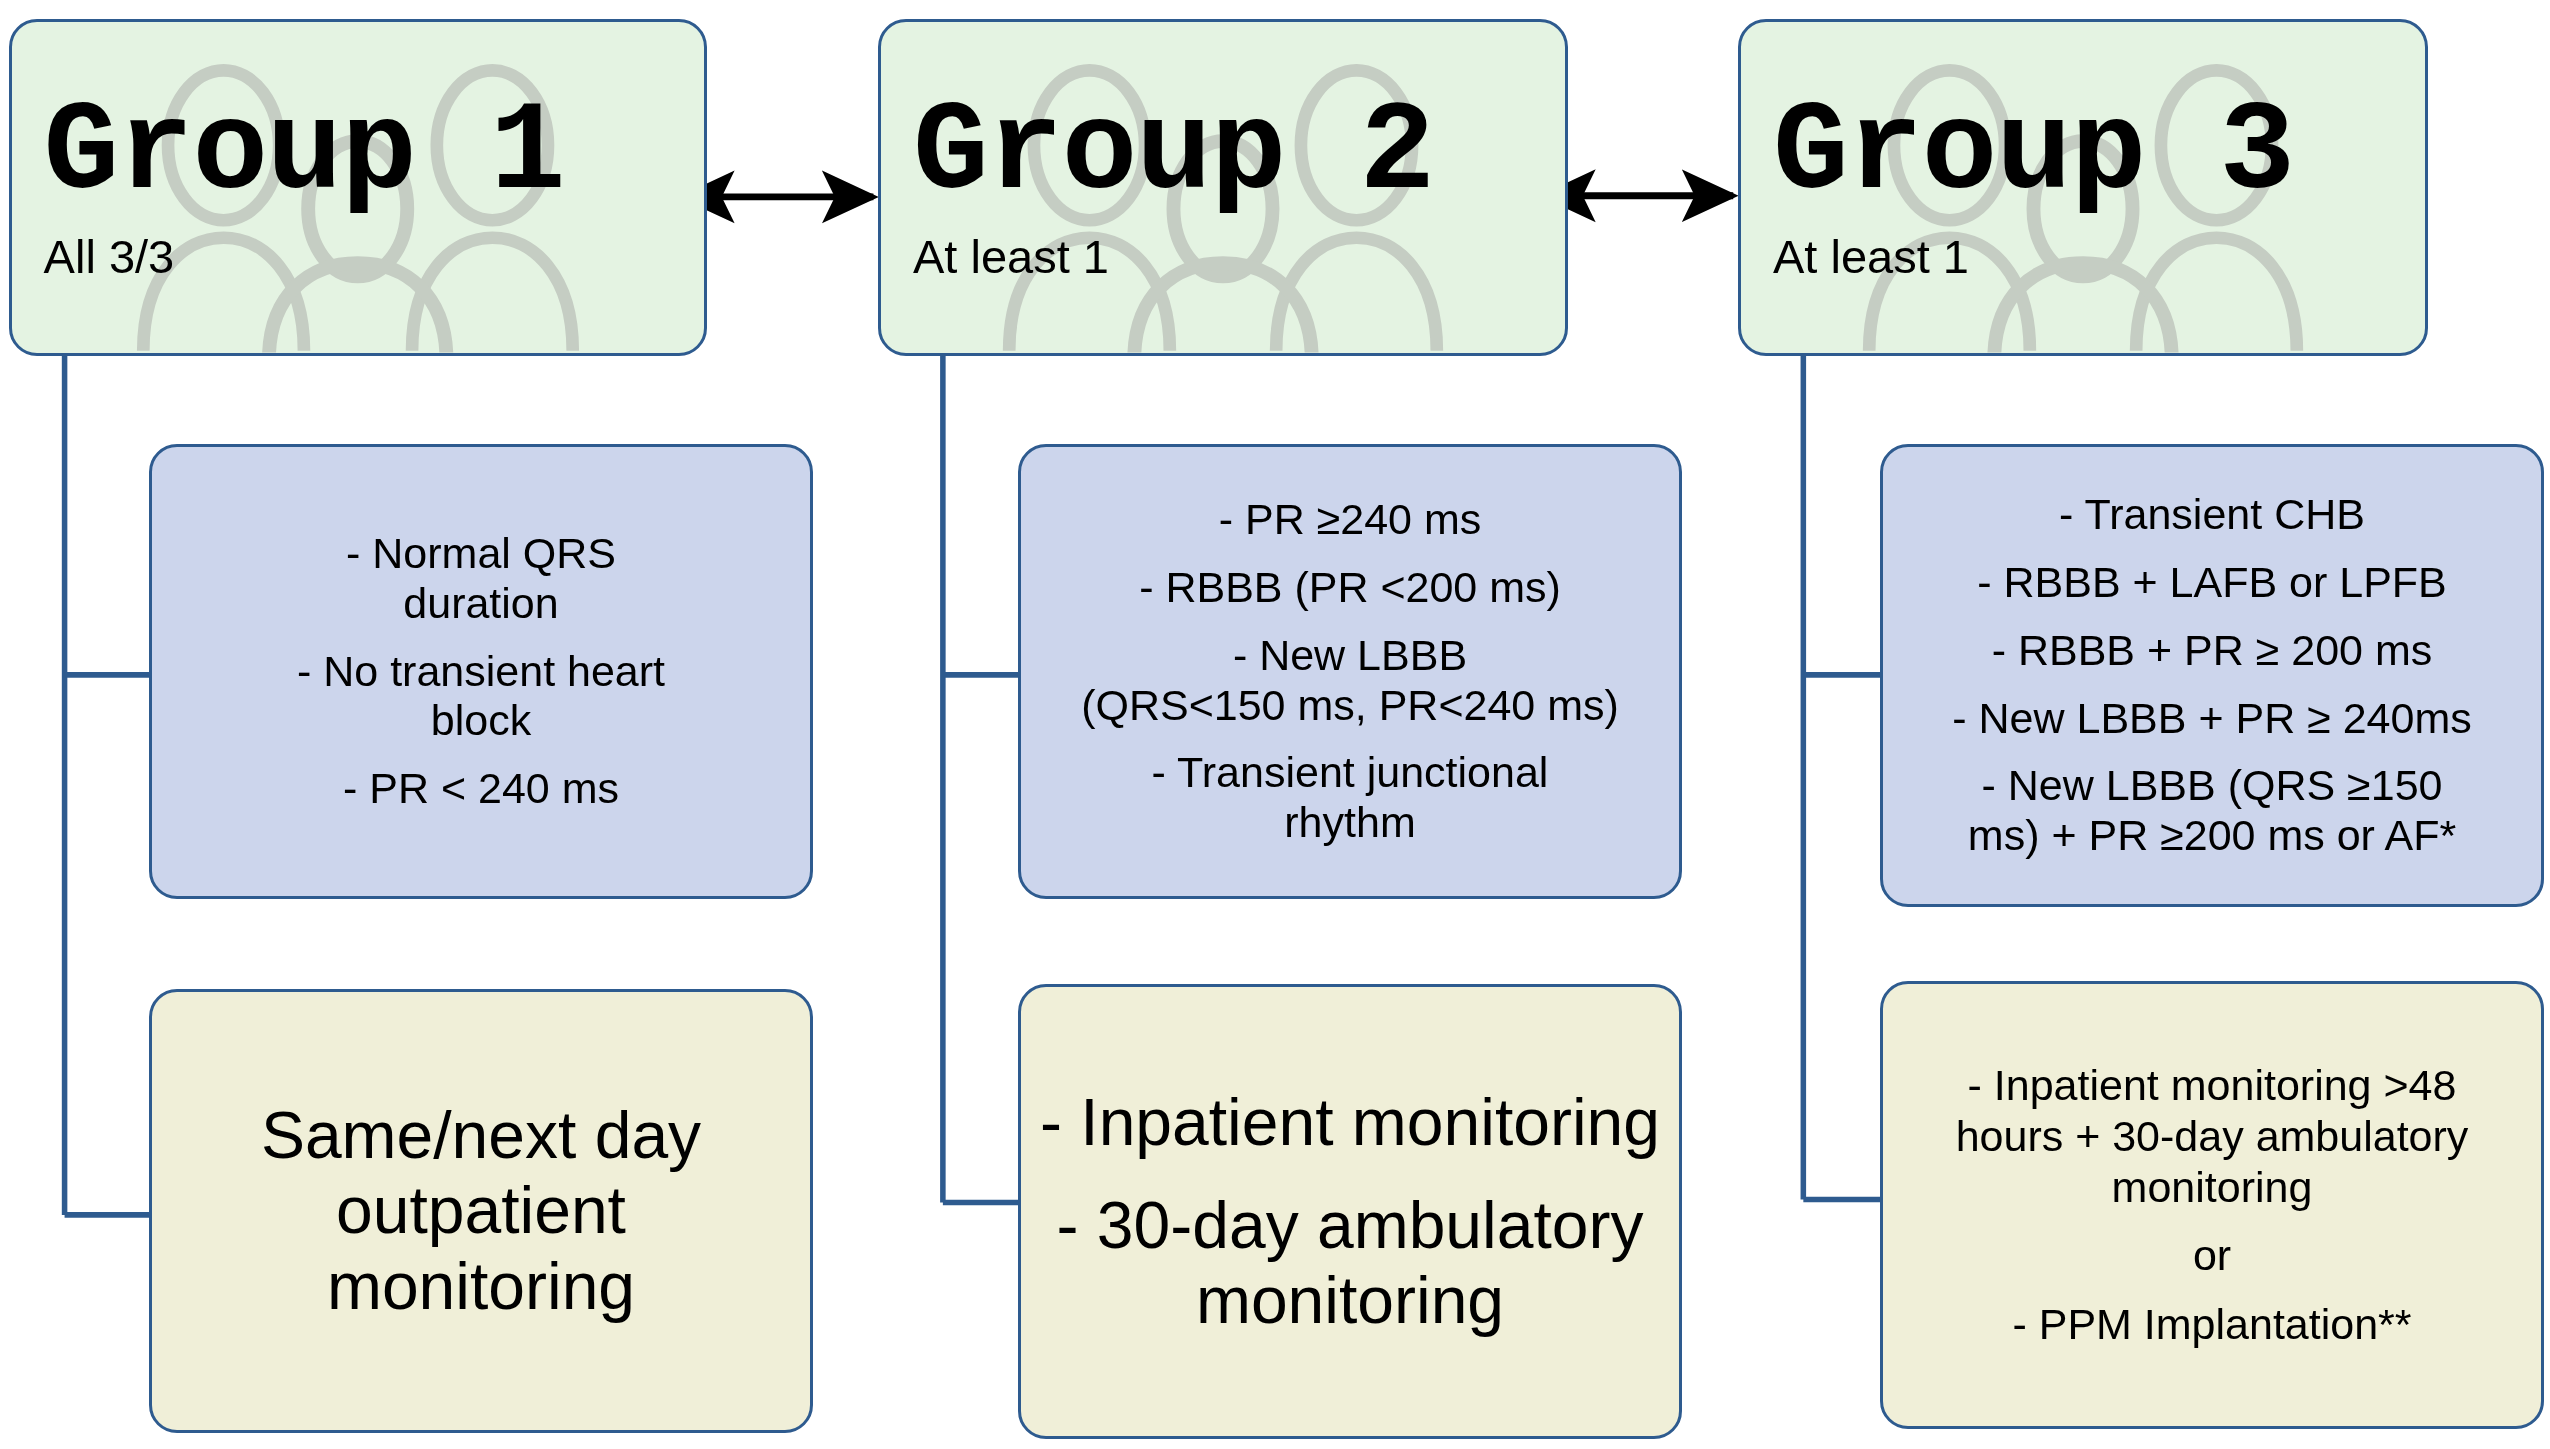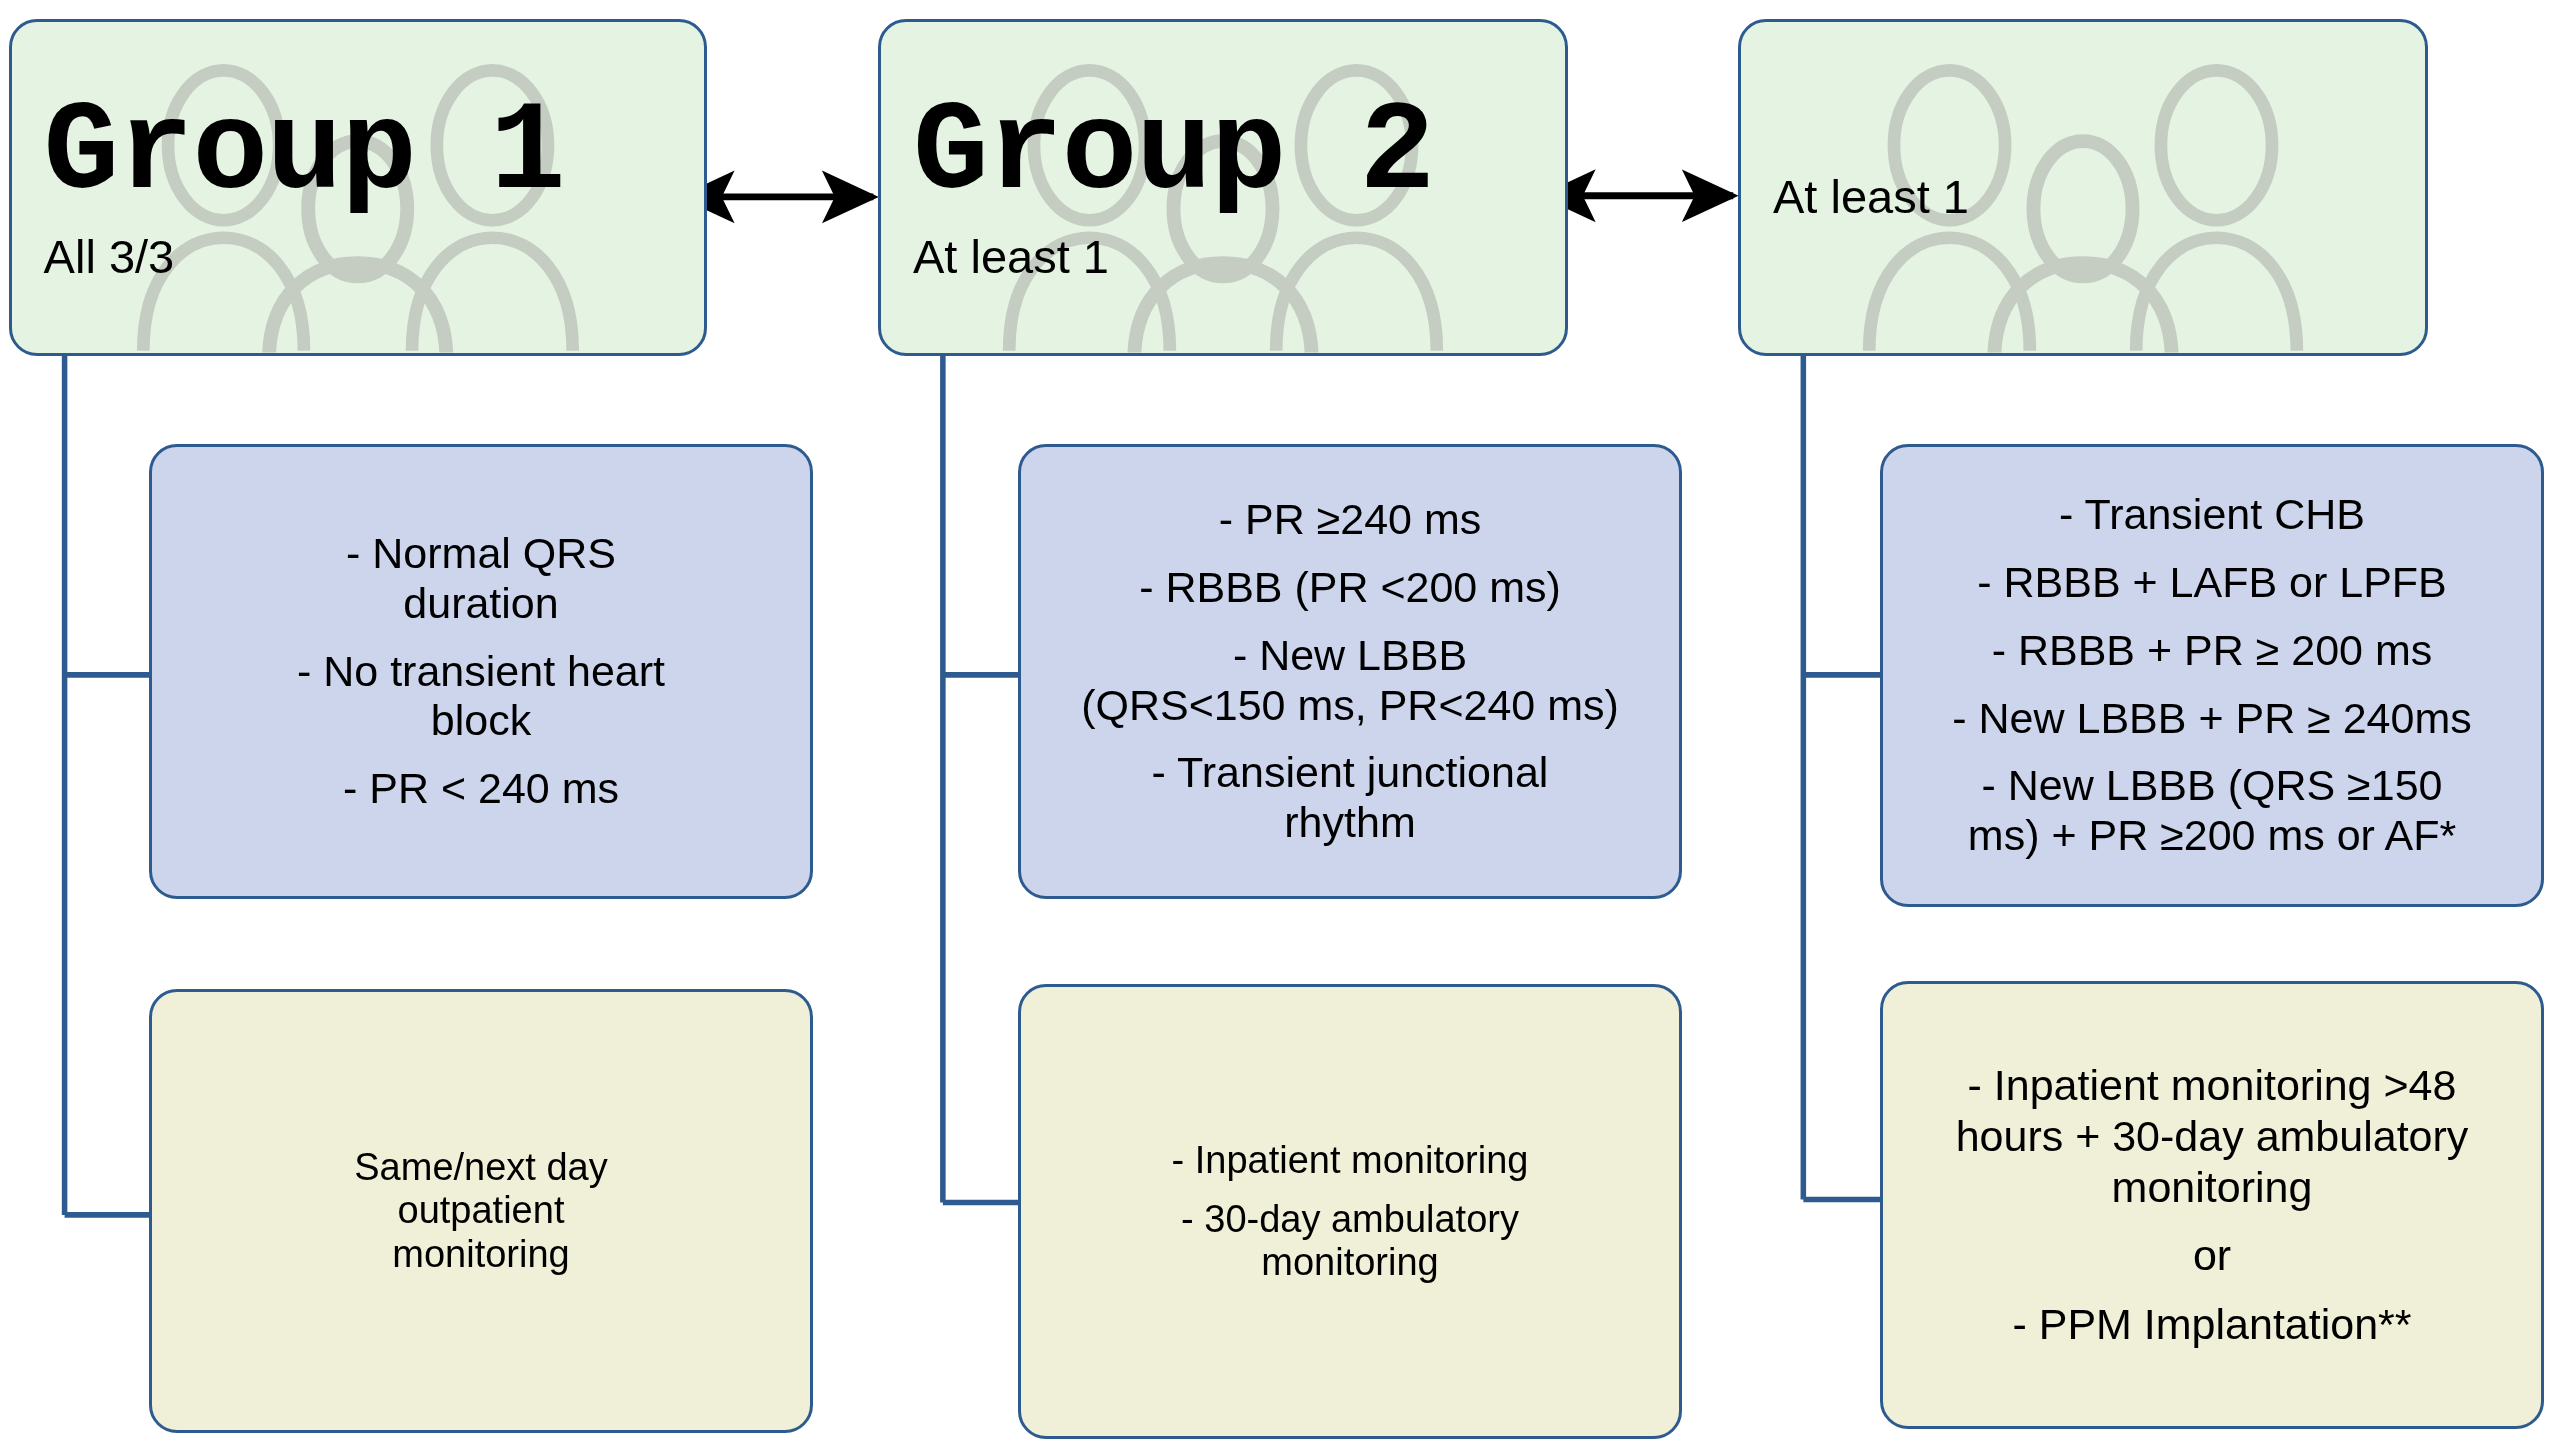--- a/index.html
+++ b/index.html
@@ -78,21 +78,21 @@
     white-space:nowrap;
   }
 
   
   .lines{
     width:100%;
     text-align:center;
     color:#000;
   }
   .crit-card .lines{font-size:43px;line-height:1.16;}
-  .mgmt-card .lines{font-size:38px;line-height:1.14;}
+  .mgmt-card .lines{font-size:66px;line-height:1.14;}
   .mgmt-card.small .lines{font-size:43px;line-height:1.18;}
   .line{display:block;}
   .line.gap{margin-top:0.42em;}
 </style>
 </head>
 <body>
 
 <div id="stage">
 
   <svg class="conn-svg" viewBox="0 0 4146 2357" xmlns="http://www.w3.org/2000/svg">
@@ -209,20 +209,21 @@
         <path d="M207,545 C207,420 273,358 340,358 C407,358 473,420 473,545"></path>
         <ellipse cx="782" cy="205" rx="92" ry="124"></ellipse>
         <path d="M649,545 C649,420 715,358 782,358 C849,358 915,420 915,545"></path>
       </g>
       <g fill="none" stroke="#c5cdc3" stroke-width="23">
         <ellipse cx="561" cy="310" rx="82" ry="112"></ellipse>
         <path d="M414,560 C414,452 482,400 561,400 C640,400 708,452 708,560"></path>
       </g>
     </svg>
     <div class="hdr-inner">
+      <div class="group-title">Group 3</div>
       <div class="group-sub">At least 1</div>
     </div>
   </div>
 
   <div class="card crit-card" style="left:1880px;top:444px;width:664px;height:463px;">
     <div class="lines">
       <span class="line">- Transient CHB</span>
       <span class="line gap">- RBBB + LAFB or LPFB</span>
       <span class="line gap">- RBBB + PR ≥ 200 ms</span>
       <span class="line gap">- New LBBB + PR ≥ 240ms</span>

